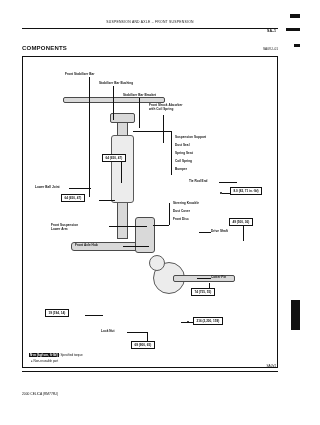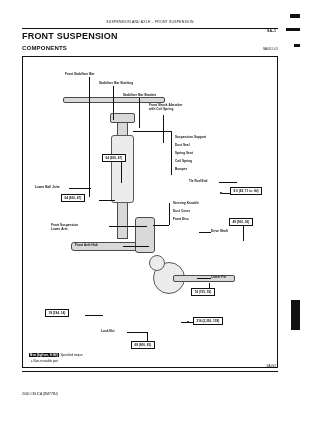--- a/index.html
+++ b/index.html
@@ -58,21 +58,20 @@
 <body>
 
 <div class="page">
 
   <div class="hdr">
     <div class="hdr-center">SUSPENSION AND AXLE  –  FRONT SUSPENSION</div>
     <div class="hdr-rule"></div>
     <div class="hdr-page">SA–1</div>
   </div>
 
-  <div class="title">FRONT SUSPENSION</div>
   <div class="subtitle">COMPONENTS</div>
   <div class="sub-right">SA0VJ–01</div>
 
   <div class="tab" style="top:14px;width:10px;height:4px;"></div>
   <div class="tab" style="top:28px;width:14px;height:2.5px;"></div>
   <div class="tab" style="top:44px;width:6px;height:3px;"></div>
   <div class="tab" style="top:300px;width:9px;height:30px;"></div>
 
   <div class="frame">
 

